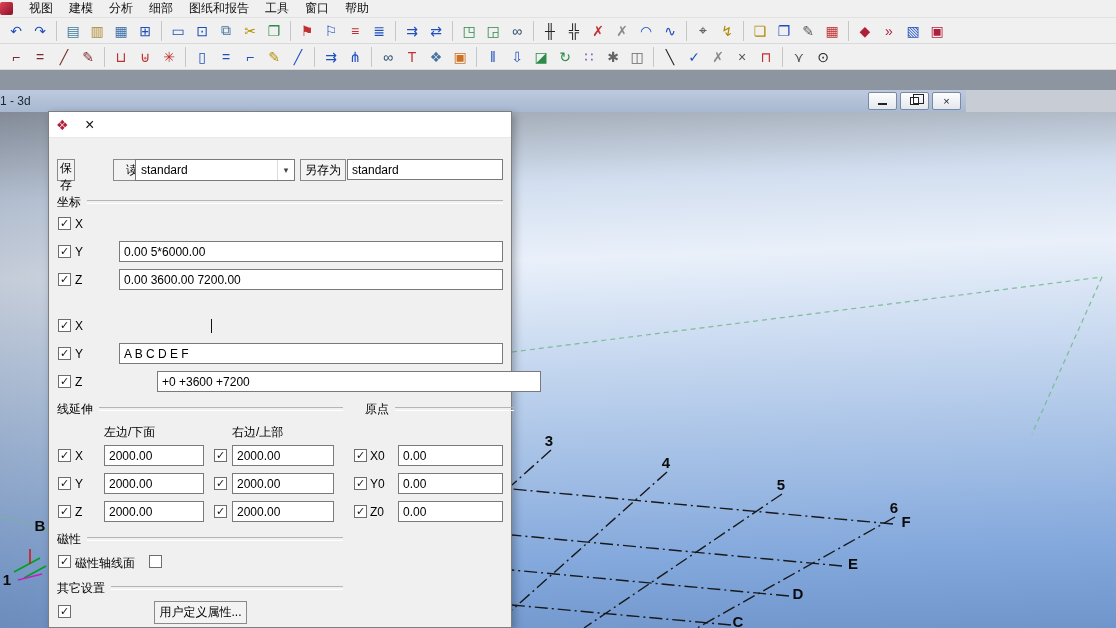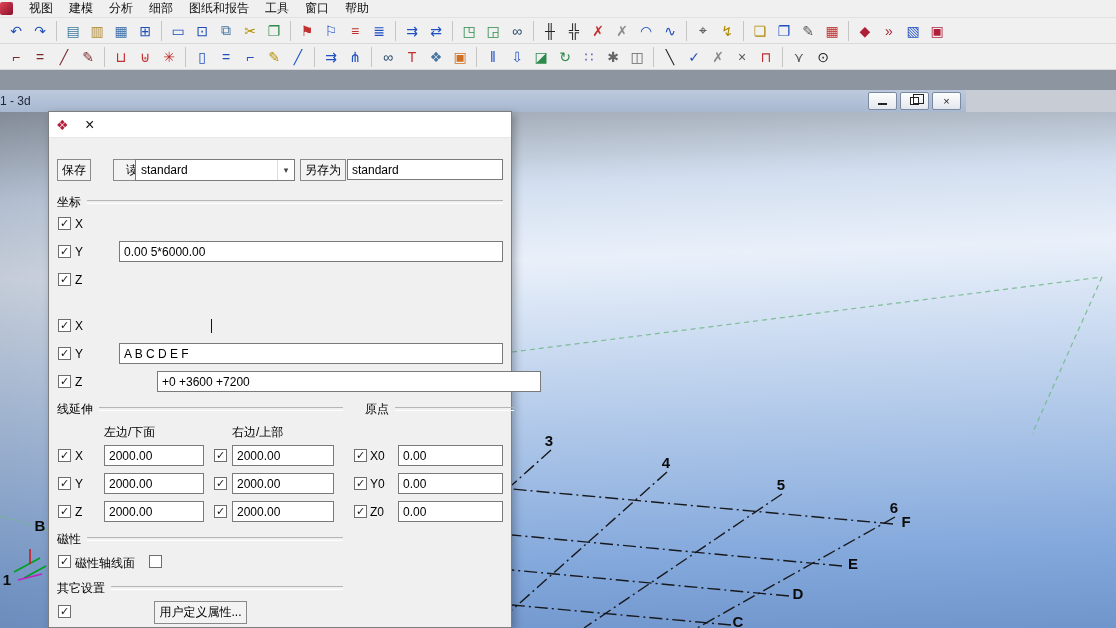--- a/index.html
+++ b/index.html
@@ -228,39 +228,40 @@
     </svg>
   </div>
 
   <div class="dialog">
     <div class="dlg-title">
       <span class="dlg-icon">❖</span>
       <span class="dlg-close">×</span>
     </div>
     <div class="dlg-body">
 
-      <button class="btn" style="left:8px;top:21px;width:34px">保存</button>
+      <button class="btn" style="left:8px;top:21px;width:18px">保存</button>
       <button class="btn" style="left:64px;top:21px;width:50px">读取</button>
       <div class="combo" style="left:86px;top:21px;width:160px">
         <span>standard</span>
         <span class="combo-arrow">▾</span>
       </div>
       <button class="btn" style="left:251px;top:21px;width:46px">另存为</button>
       <input class="tf" style="left: 298px; top: 21px; width: 156px;" value="standard">
 
       <div class="group-hdr" style="left:8px;top:57px;width:446px">
         <span>坐标</span>
         </div>
       <span class="cb" style="left:9px;top:79px">✓</span>
       <span class="lbl" style="left:26px;top:79px">X</span>
       <span class="cb" style="left:9px;top:107px">✓</span>
       <span class="lbl" style="left:26px;top:107px">Y</span>
       <input class="tf" style="left: 70px; top: 103px; width: 384px;" value="0.00 5*6000.00">
       <span class="cb" style="left:9px;top:135px">✓</span>
       <span class="lbl" style="left:26px;top:135px">Z</span>
+      <input class="tf" style="left: 70px; top: 131px; width: 384px;" value="0.00 3600.00 7200.00">
 
       <span class="cb" style="left:9px;top:181px">✓</span>
       <span class="lbl" style="left:26px;top:181px">X</span>
       <span class="caret" style="left:162px;top:181px"></span>
       <span class="cb" style="left:9px;top:209px">✓</span>
       <span class="lbl" style="left:26px;top:209px">Y</span>
       <input class="tf" style="left: 70px; top: 205px; width: 384px;" value="A B C D E F">
       <span class="cb" style="left:9px;top:237px">✓</span>
       <span class="lbl" style="left:26px;top:237px">Z</span>
       <input class="tf" style="left: 70px; top: 233px; width: 384px; margin-left: 38px;" value="+0 +3600 +7200">

